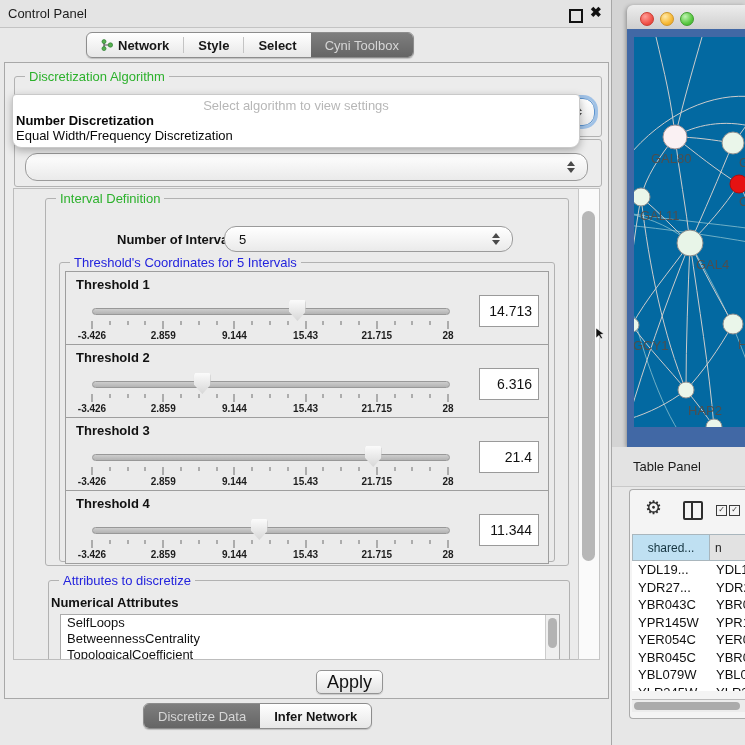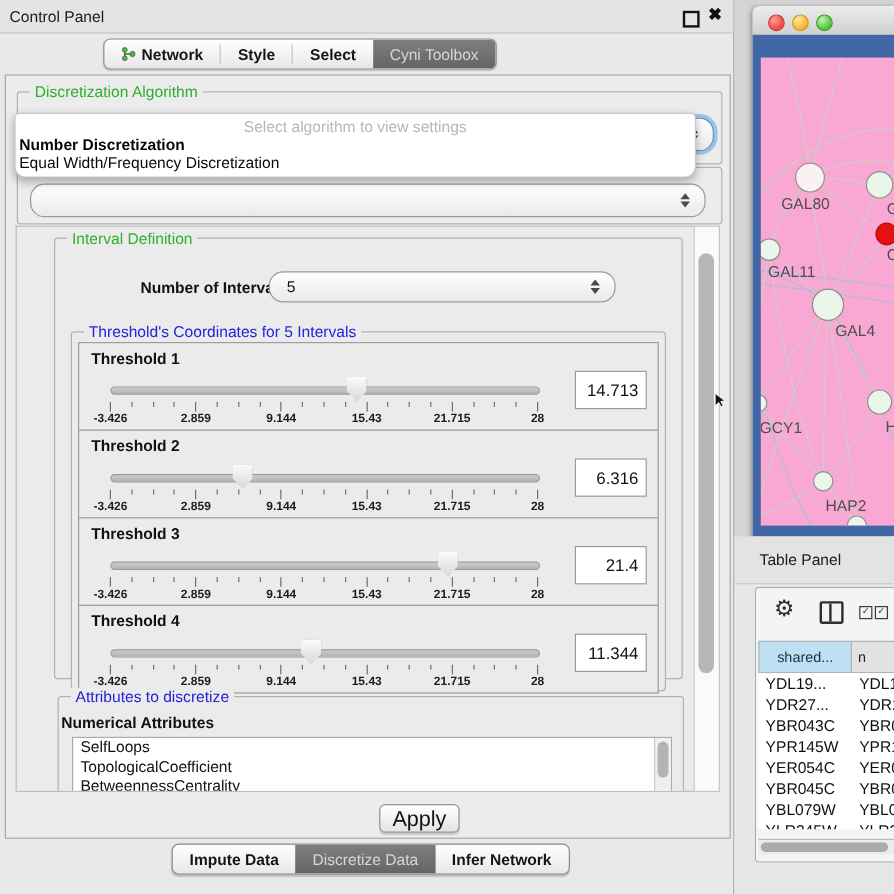--- a/index.html
+++ b/index.html
@@ -91,21 +91,21 @@
   #right-bg{left:612px;top:0;width:133px;height:745px;background:#d4d4d4;}
   #net-window{left:627px;top:5px;width:118px;height:442px;border-radius:6px 0 0 0;overflow:hidden;
               box-shadow:-1px 1px 4px rgba(0,0,0,.35);}
   #net-titlebar{position:absolute;left:0;top:0;width:100%;height:24px;
                 background:linear-gradient(#ededed,#cfcfcf);border-bottom:1px solid #9a9a9a;border-radius:6px 0 0 0;}
   .tl{position:absolute;top:6.5px;width:12px;height:12px;border-radius:50%;}
   #tl-red{left:13px;background:radial-gradient(circle at 35% 30%,#ff9d96,#f1544b 60%,#d8352c);border:1px solid #ca3a31;}
   #tl-yellow{left:33px;background:radial-gradient(circle at 35% 30%,#ffe9a8,#f7ba37 60%,#e09c1f);border:1px solid #cf9629;}
   #tl-green{left:53px;background:radial-gradient(circle at 35% 30%,#c0f4b2,#5ac943 60%,#3aa828);border:1px solid #3f9e2e;}
   #net-body{position:absolute;left:0;top:24px;width:100%;height:418px;background:#4168a5;}
-  #net-canvas{position:absolute;left:7px;top:19px;width:111px;height:390px;background:#f9a8d4;overflow:hidden;}
+  #net-canvas{position:absolute;left:7px;top:8px;width:111px;height:390px;background:#0369a1;overflow:hidden;}
   #net-svg{display:block;}
   .edge{fill:none;stroke:#cccccc;stroke-width:1;}
   .edge.teal{stroke:#93c5d2;opacity:.75;stroke-linecap:round;}
   .nlabel{font-family:"Liberation Sans",sans-serif;font-size:13px;fill:#4e4e4e;}
 
   
   #table-panel-bar{left:612px;top:447px;width:133px;height:39px;background:#e3e3e3;border-bottom:1px solid #c9c9c9;}
   #table-panel-title{left:633px;top:459px;font-size:13px;color:#1b1b1b;}
   #table-area{left:612px;top:487px;width:133px;height:258px;background:#e7e7e7;}
   #table-card{left:629px;top:489px;width:116px;height:228px;border:1px solid #ababab;border-right:none;border-radius:4px 0 0 4px;background:#f4f4f4;}
@@ -183,21 +183,21 @@
   <div id="settings-viewport" class="abs">
 
     <div class="group" style="left:31px;top:9px;width:522px;height:366px;background:#ebebeb;">
       <div class="group-title t-green" style="background:#ebebeb;">Interval Definition</div>
       <div id="num-intervals-label" class="abs">Number of Intervals</div>
       <div class="combo" style="left:178px;top:27px;width:287px;height:24px;">
         <span class="txt">5</span>
         <span class="arrows"></span>
       </div>
 
-      <div class="group" style="left:13px;top:77px;width:494px;height:298px;background:#ebebeb;">
+      <div class="group" style="left:13px;top:63px;width:494px;height:298px;background:#ebebeb;">
         <div class="group-title t-blue" style="background:#ebebeb;">Threshold's Coordinates for 5 Intervals</div>
         <div class="abs" style="left:5px;top:9px;">
             <div class="threshold-panel">
     <div class="tp-title">Threshold 1</div>
     <div class="tp-slider">
       <div class="tp-track"></div>
       <div class="tp-thumb" style="left: 57.7197%;"></div>
       <div class="tp-ticks">
                   <span class="tick major" style="left: 0%;"></span>
                   <span class="tick" style="left: 5%;"></span>
@@ -354,36 +354,33 @@
     </div>
 
     <div class="group" style="left:34px;top:391px;width:520px;height:90px;background:#ebebeb;">
       <div class="group-title t-blue" style="background:#ebebeb;">Attributes to discretize</div>
       <div id="attr-subtitle" class="abs">Numerical Attributes</div>
       <div id="attr-list" class="abs">
         <div id="attr-scroll">
             <div id="attr-thumb"></div>
           </div>
       <div class="attr-item">SelfLoops</div>
+          <div class="attr-item">BetweennessCentrality</div>
           <div class="attr-item">TopologicalCoefficient</div>
-          <div class="attr-item">BetweennessCentrality</div>
         </div>
     </div>
   </div>
 
   <div id="v-scrollbar" class="abs">
     <div id="v-thumb" class="abs"></div>
   </div>
 
   <div id="apply-btn" class="abs">Apply</div>
 
   <div id="bottom-tabs" class="abs seg">
-    <div class="item">
-        <span>Impute Data</span>
-      </div>
     <div class="item selected">
         <span>Discretize Data</span>
       </div>
     <div class="item">
         <span>Infer Network</span>
       </div>
   </div>
 
   <div id="algo-popup" class="abs">
     <div id="algo-hint">Select algorithm to view settings</div>

